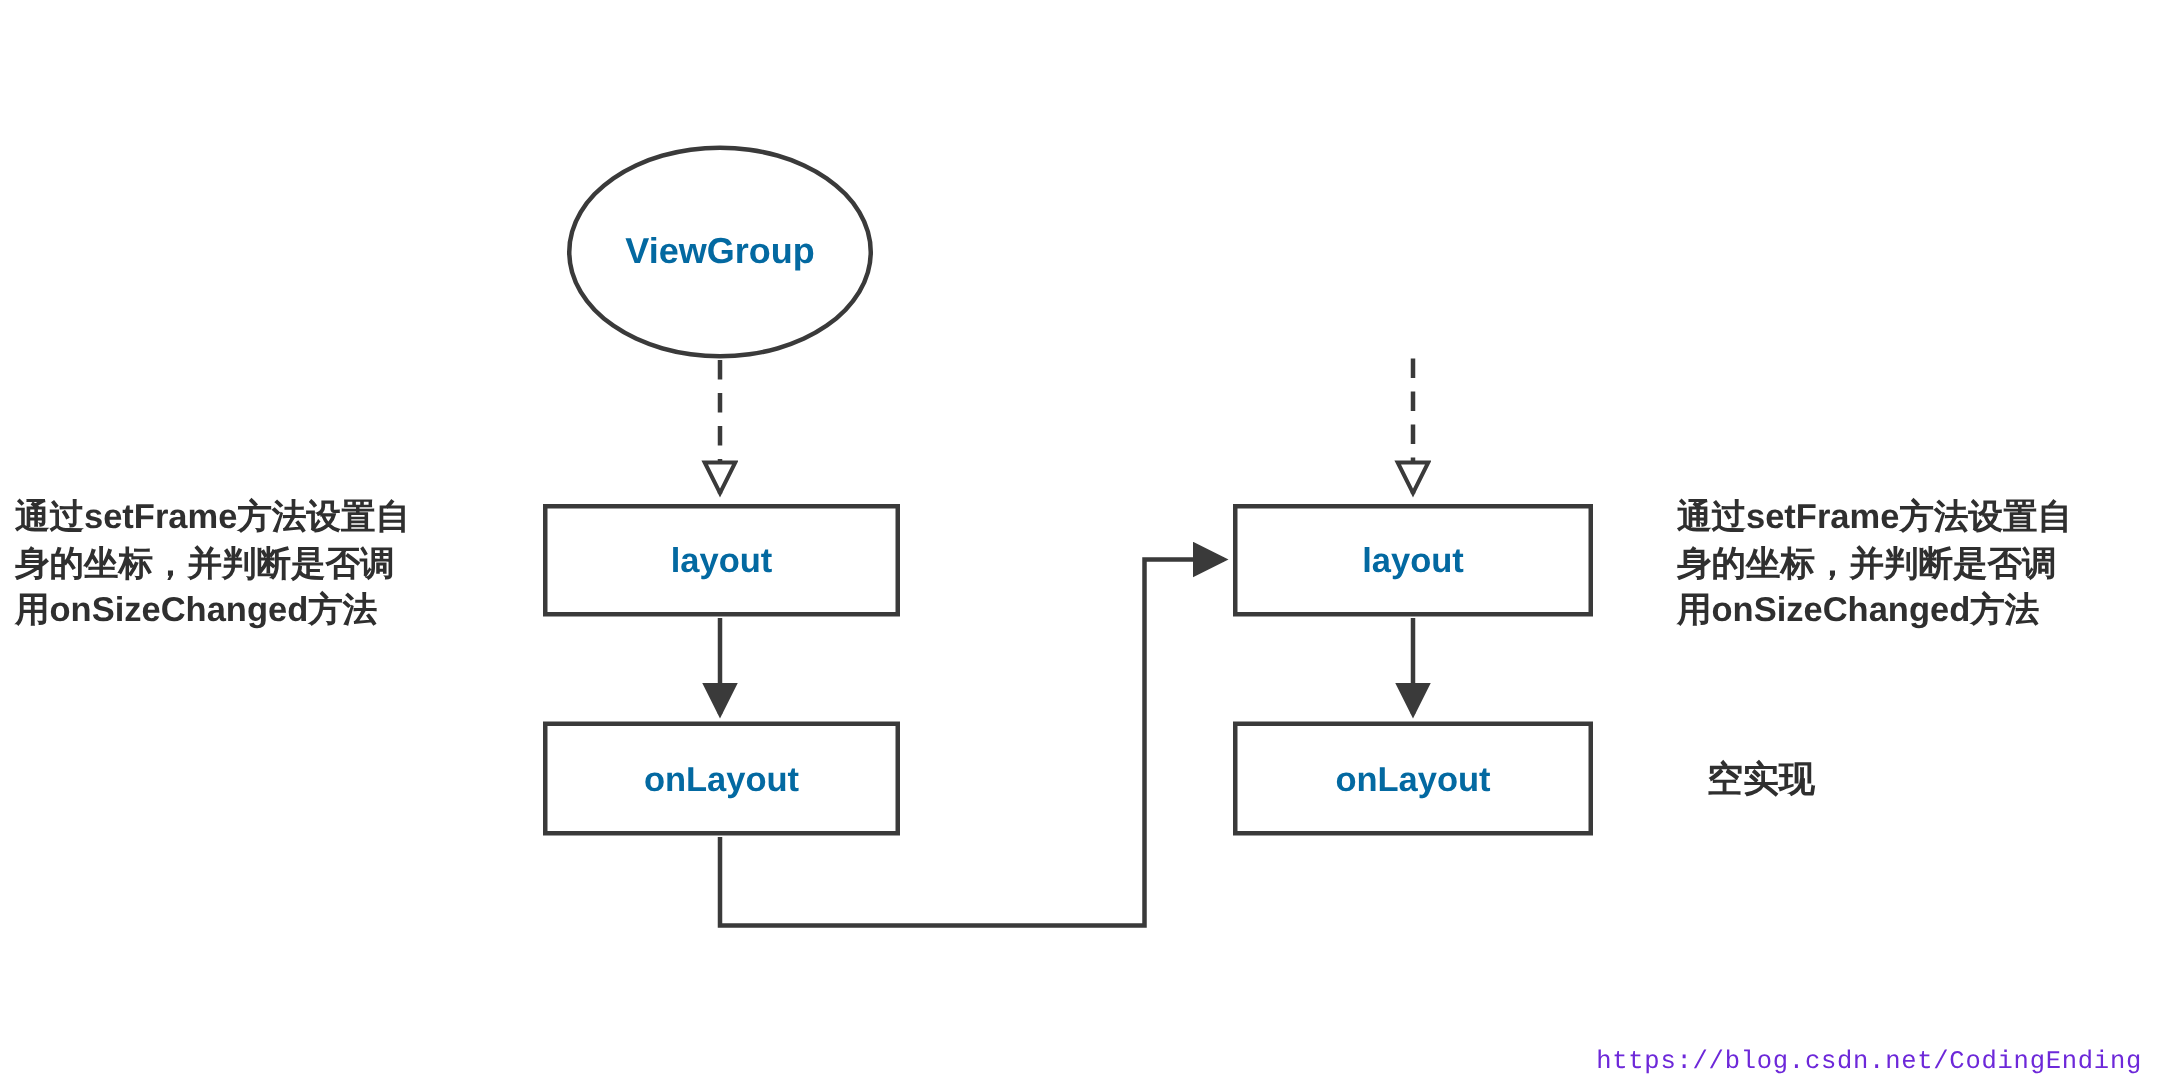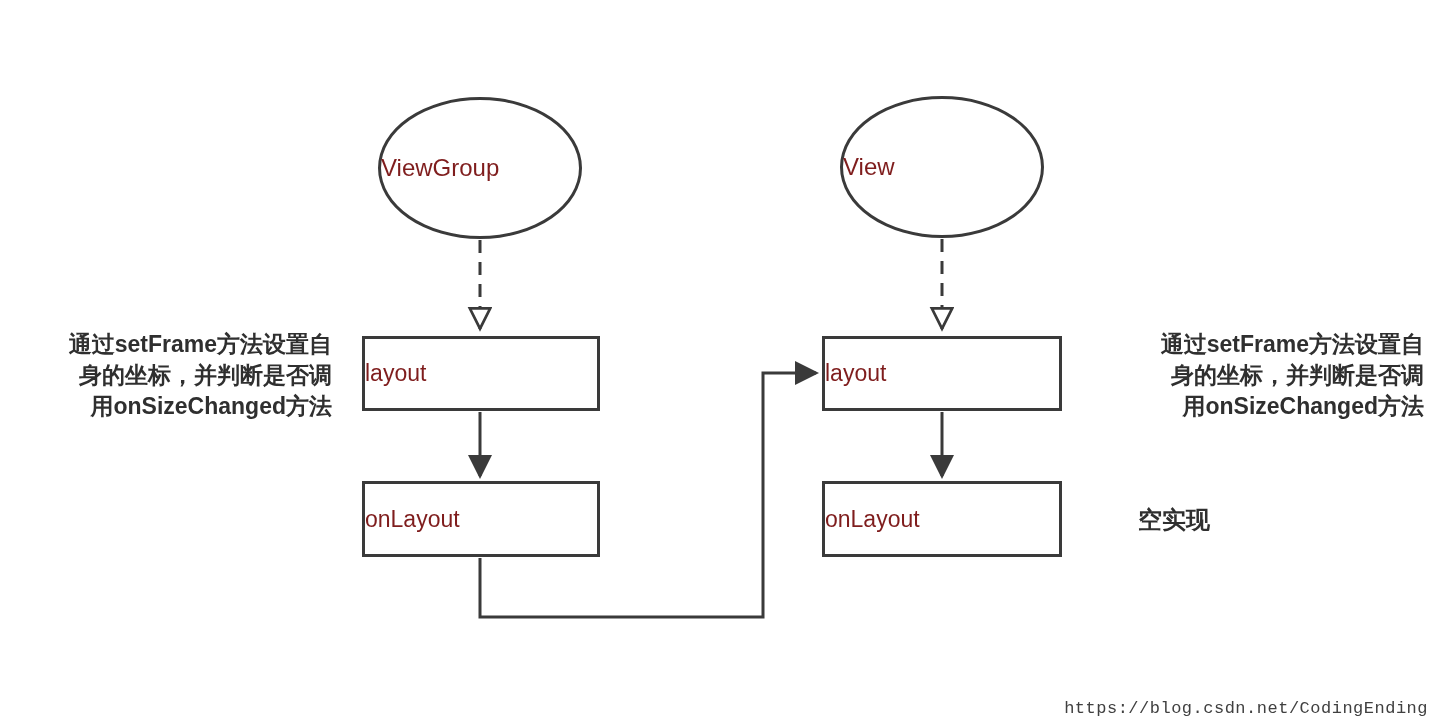--- a/index.html
+++ b/index.html
@@ -22,50 +22,51 @@
     width: 1438px;
     height: 724px;
   }
   .node {
     position: absolute;
     box-sizing: border-box;
     border: 3px solid #3a3a3a;
     background: #ffffff;
     display: flex;
     align-items: center;
-    color: #7f1d1d;
+    justify-content: center;
+    color: #0369a1;
     font-size: 23px;
-    font-weight: 400;
+    font-weight: 700;
   }
   .node.ellipse {
     border-radius: 50%;
     font-size: 24px;
   }
   .note {
     position: absolute;
     color: #2f2f2f;
     font-size: 23px;
     font-weight: 700;
     line-height: 31px;
-    text-align: right;
+    text-align: left;
     white-space: pre-line;
   }
   .note.single {
     text-align: left;
     font-size: 24px;
     line-height: 28px;
   }
   .watermark {
     position: absolute;
     right: 10px;
     bottom: 6px;
     font-family: "Liberation Mono", "DejaVu Sans Mono", monospace;
     font-size: 17px;
     font-weight: 400;
-    color: #404040;
+    color: #6d28d9;
     letter-spacing: 0.5px;
   }
 </style>
 </head>
 <body>
 
 <div class="canvas">
 
   <svg class="connector-layer" viewBox="0 0 1438 724" xmlns="http://www.w3.org/2000/svg">
     <defs>
@@ -93,23 +94,20 @@
   </div>
 
   <div class="node" style="left:362px; top:336px; width:238px; height:75px;">
     <span>layout</span>
   </div>
 
   <div class="node" style="left:362px; top:481px; width:238px; height:76px;">
     <span>onLayout</span>
   </div>
 
-  <div class="node ellipse" style="left:840px; top:96px; width:204px; height:142px;">
-    <span>View</span>
-  </div>
 
   <div class="node" style="left:822px; top:336px; width:240px; height:75px;">
     <span>layout</span>
   </div>
 
   <div class="node" style="left:822px; top:481px; width:240px; height:76px;">
     <span>onLayout</span>
   </div>
 
   <div class="note" style="left:10px; top:329px; width:322px;">通过setFrame方法设置自

